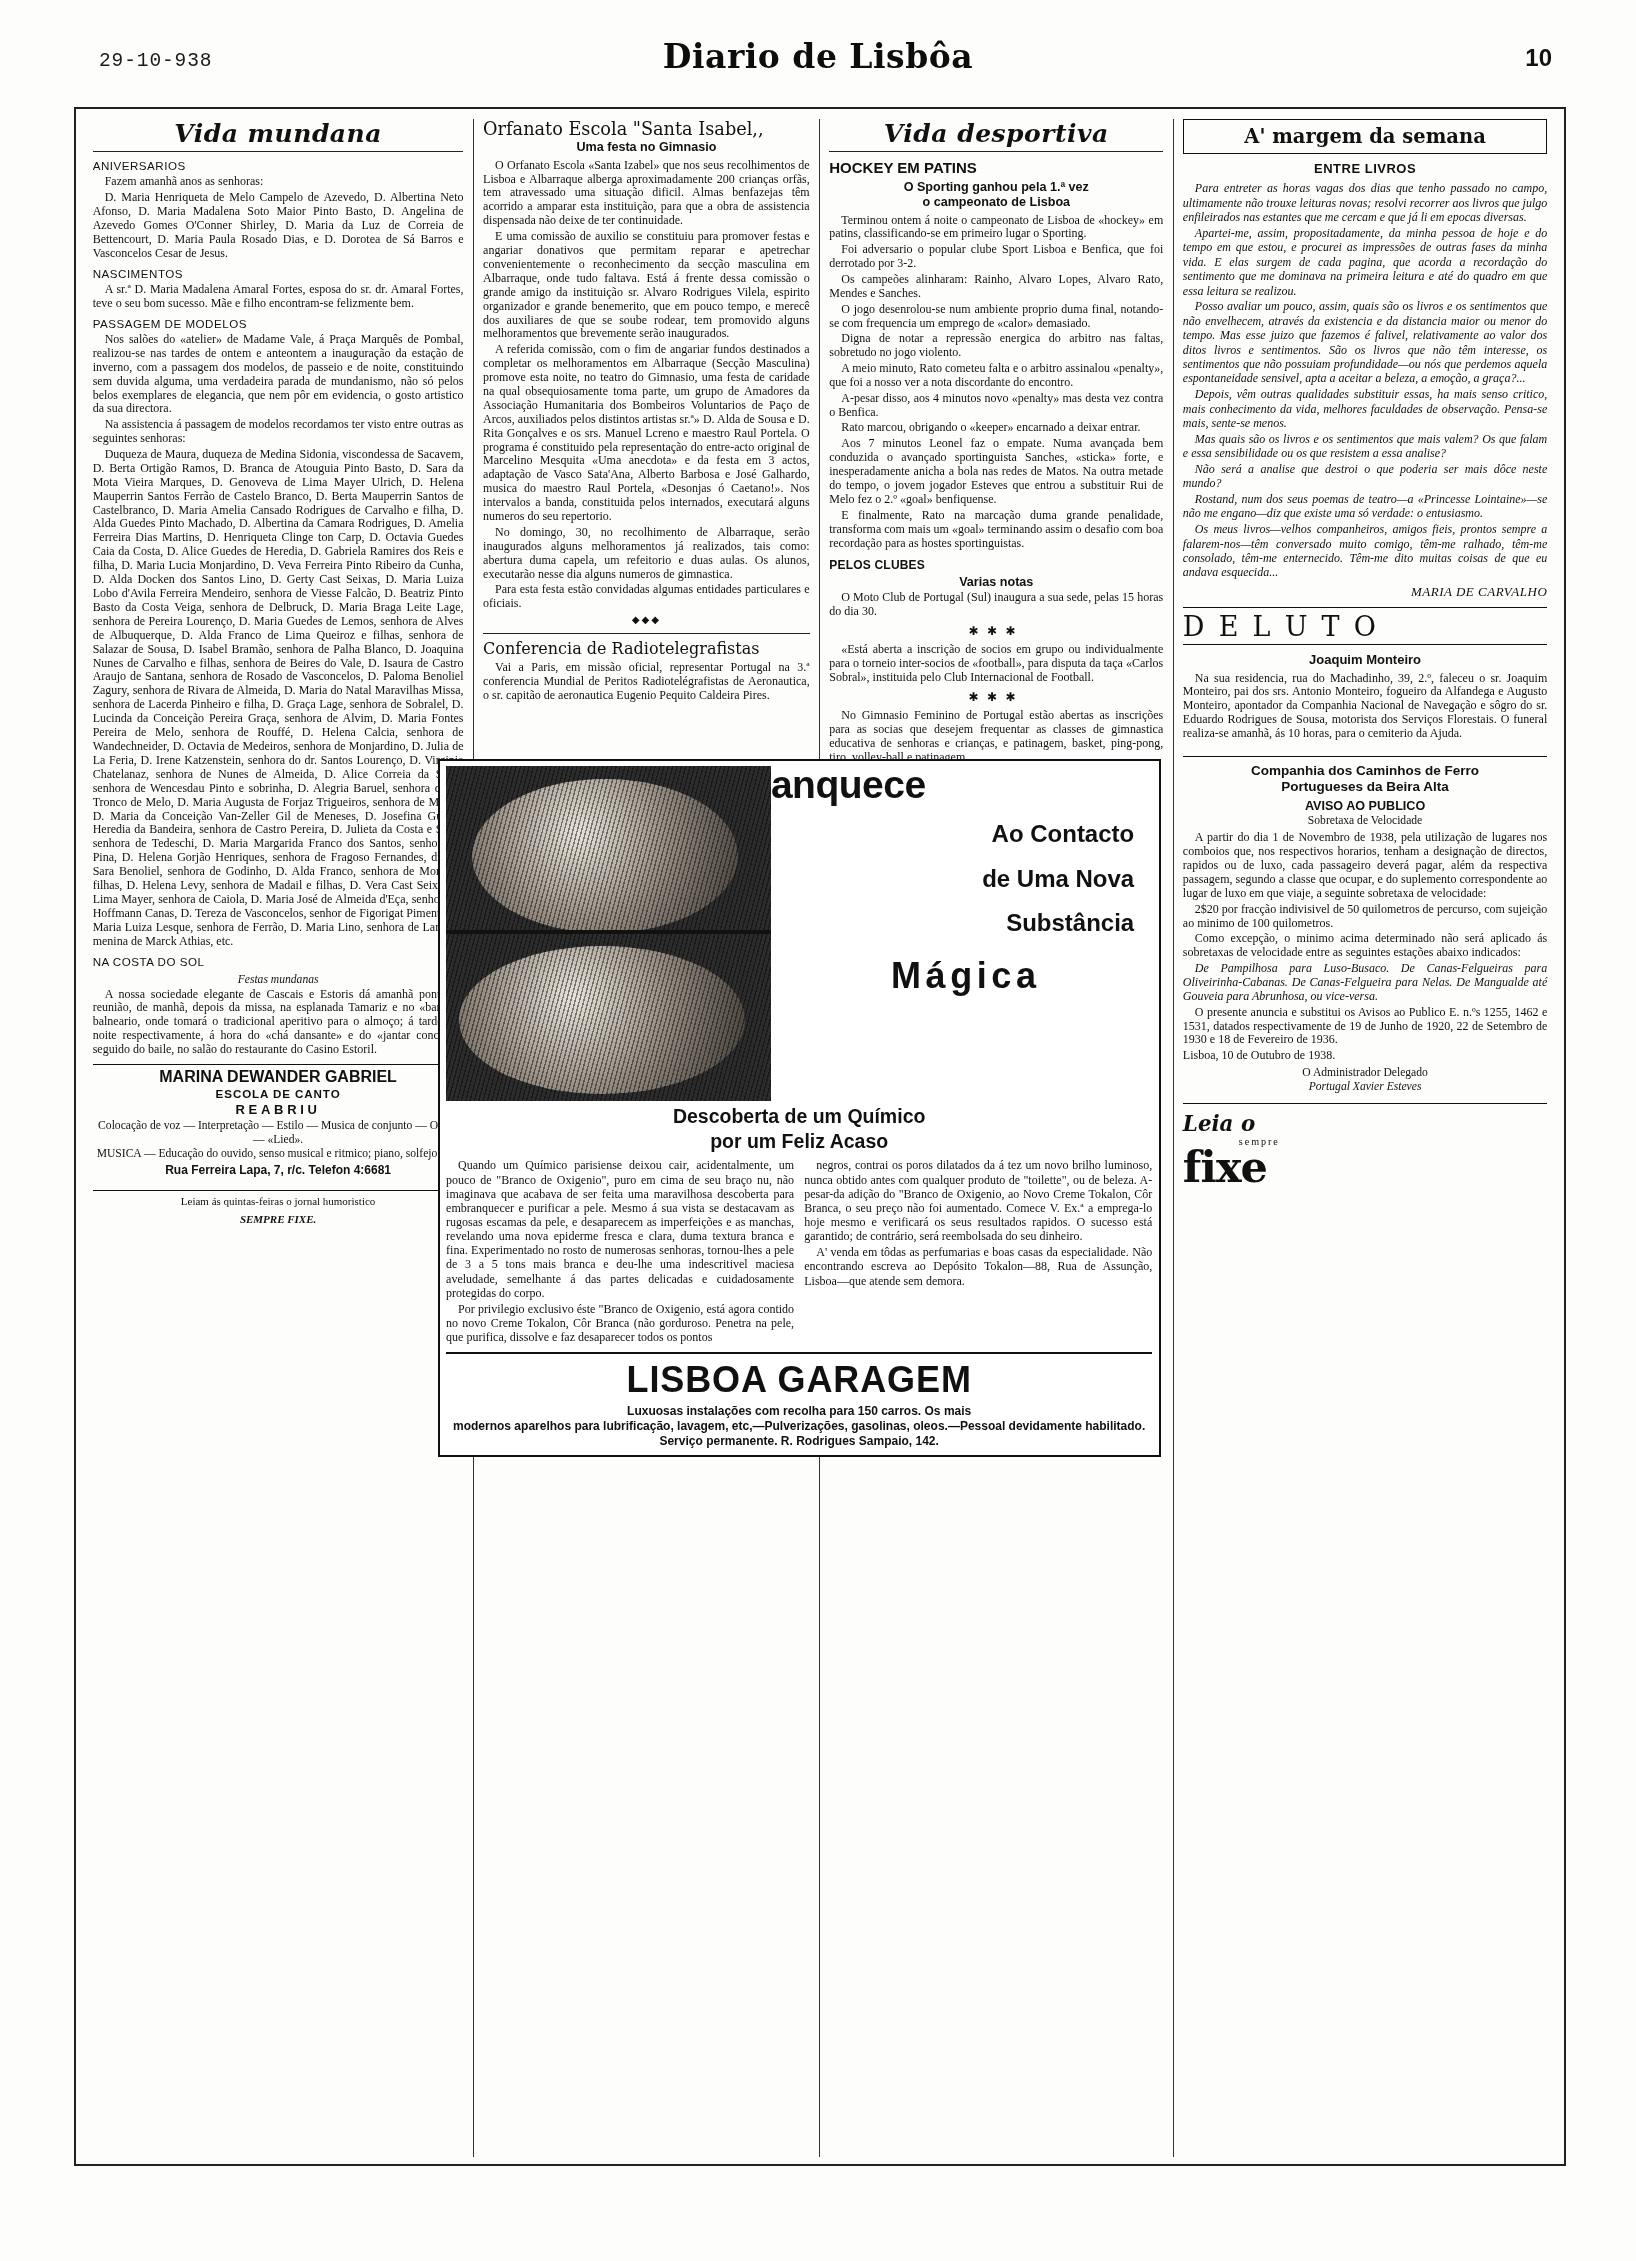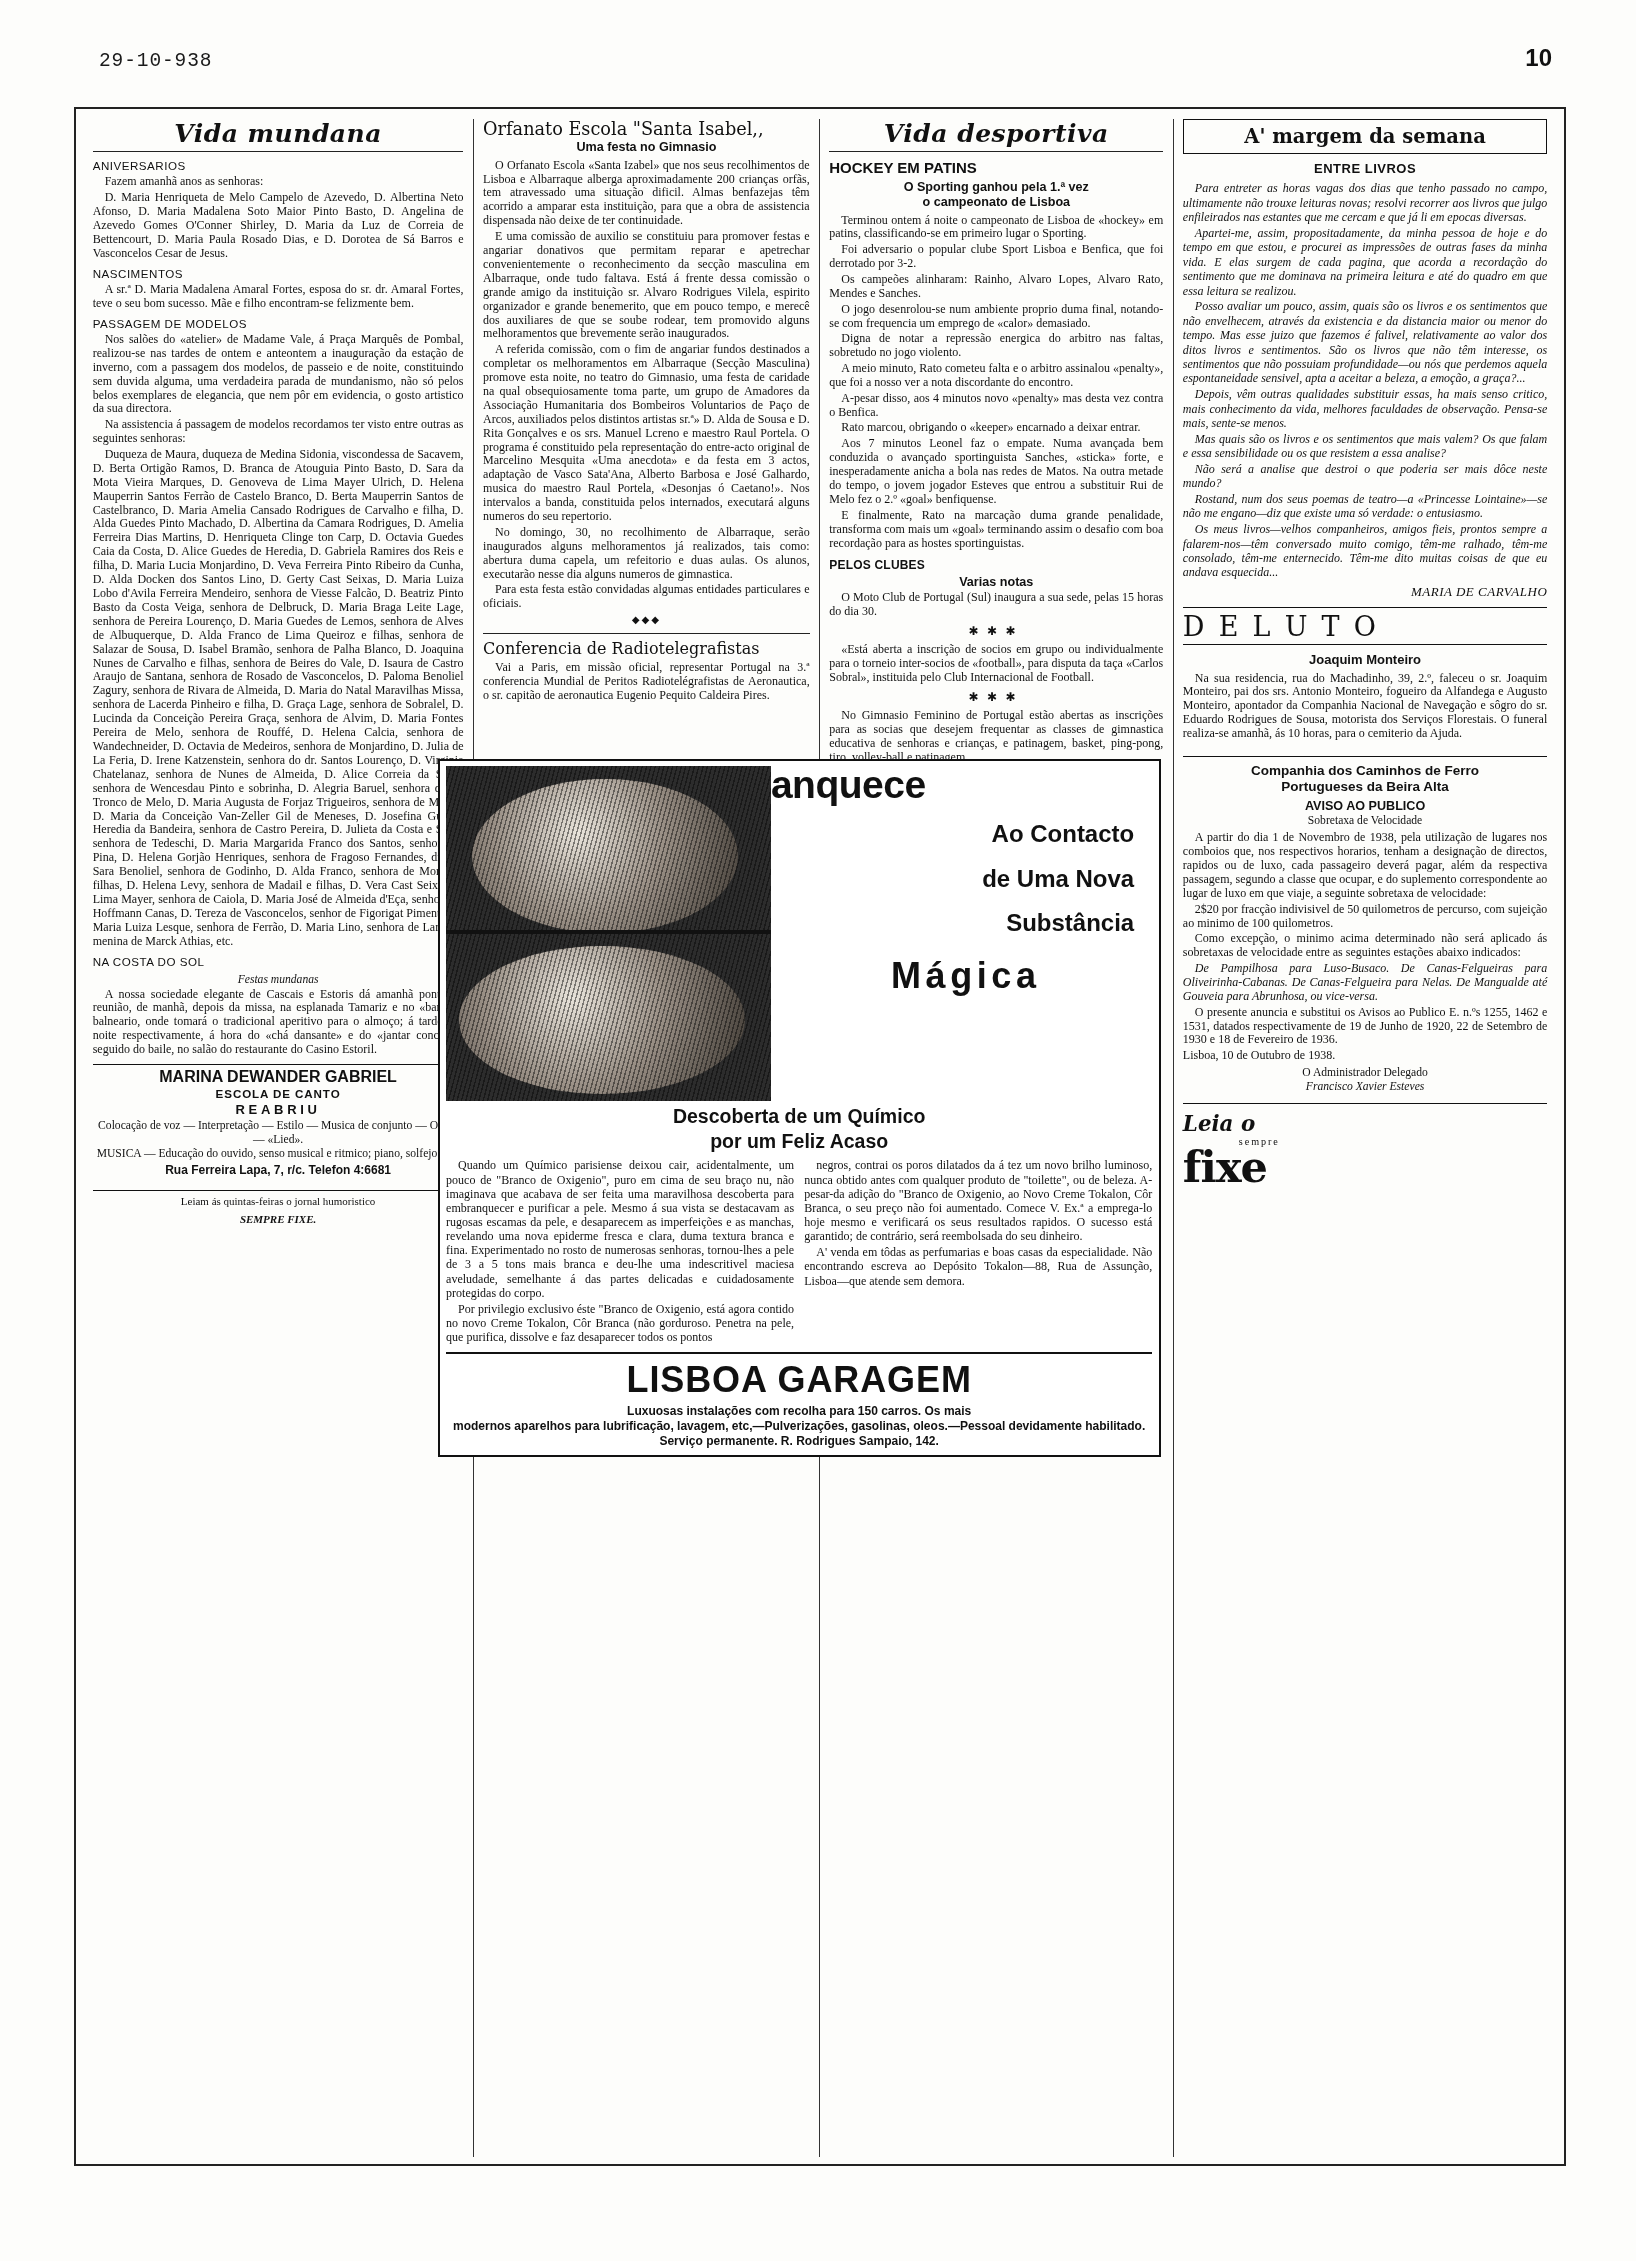--- a/index.html
+++ b/index.html
@@ -413,20 +413,21 @@
     margin-left:56px;
   }
 </style>
 </head>
 <body>
 
 <div class="page">
 
   <div class="masthead">
     <div class="date-stamp">29-10-938</div>
+    <div class="paper-title">Diario de Lisbôa</div>
     <div class="page-number">10</div>
   </div>
 
   <div class="frame">
     <div class="cols">
 
       <div class="col c1">
         <div class="script-head">Vida mundana</div>
         <div class="rule"></div>
 
@@ -526,21 +527,21 @@
         <div class="aviso">AVISO AO PUBLICO</div>
         <div class="aviso-sub">Sobretaxa de Velocidade</div>
 
         <p class="body">A partir do dia 1 de Novembro de 1938, pela utilização de lugares nos comboios que, nos respectivos horarios, tenham a designação de directos, rapidos ou de luxo, cada passageiro deverá pagar, além da respectiva passagem, segundo a classe que ocupar, e do suplemento correspondente ao lugar de luxo em que viaje, a seguinte sobretaxa de velocidade:</p>
         <p class="body">2$20 por fracção indivisivel de 50 quilometros de percurso, com sujeição ao minimo de 100 quilometros.</p>
         <p class="body">Como excepção, o minimo acima determinado não será aplicado ás sobretaxas de velocidade entre as seguintes estações abaixo indicados:</p>
         <p class="body italic">De Pampilhosa para Luso-Busaco. De Canas-Felgueiras para Oliveirinha-Cabanas. De Canas-Felgueira para Nelas. De Mangualde até Gouveia para Abrunhosa, ou vice-versa.</p>
         <p class="body">O presente anuncia e substitui os Avisos ao Publico E. n.ºs 1255, 1462 e 1531, datados respectivamente de 19 de Junho de 1920, 22 de Setembro de 1930 e 18 de Fevereiro de 1936.</p>
         <p class="body noind">Lisboa, 10 de Outubro de 1938.</p>
         <div class="aviso-sub" style="margin:2.8px 0 0.9px 0;">O Administrador Delegado</div>
-        <div class="aviso-sub" style="font-style:italic;">Francisco Xavier Esteves</div>
+        <div class="aviso-sub" style="font-style:italic;">Portugal Xavier Esteves</div>
 
         <div class="leia">
           <div class="leia-o">Leia o</div>
           <div class="sempre">sempre</div>
           <div class="fixe">fixe</div>
         </div>
       </div>
 
     </div>
 

